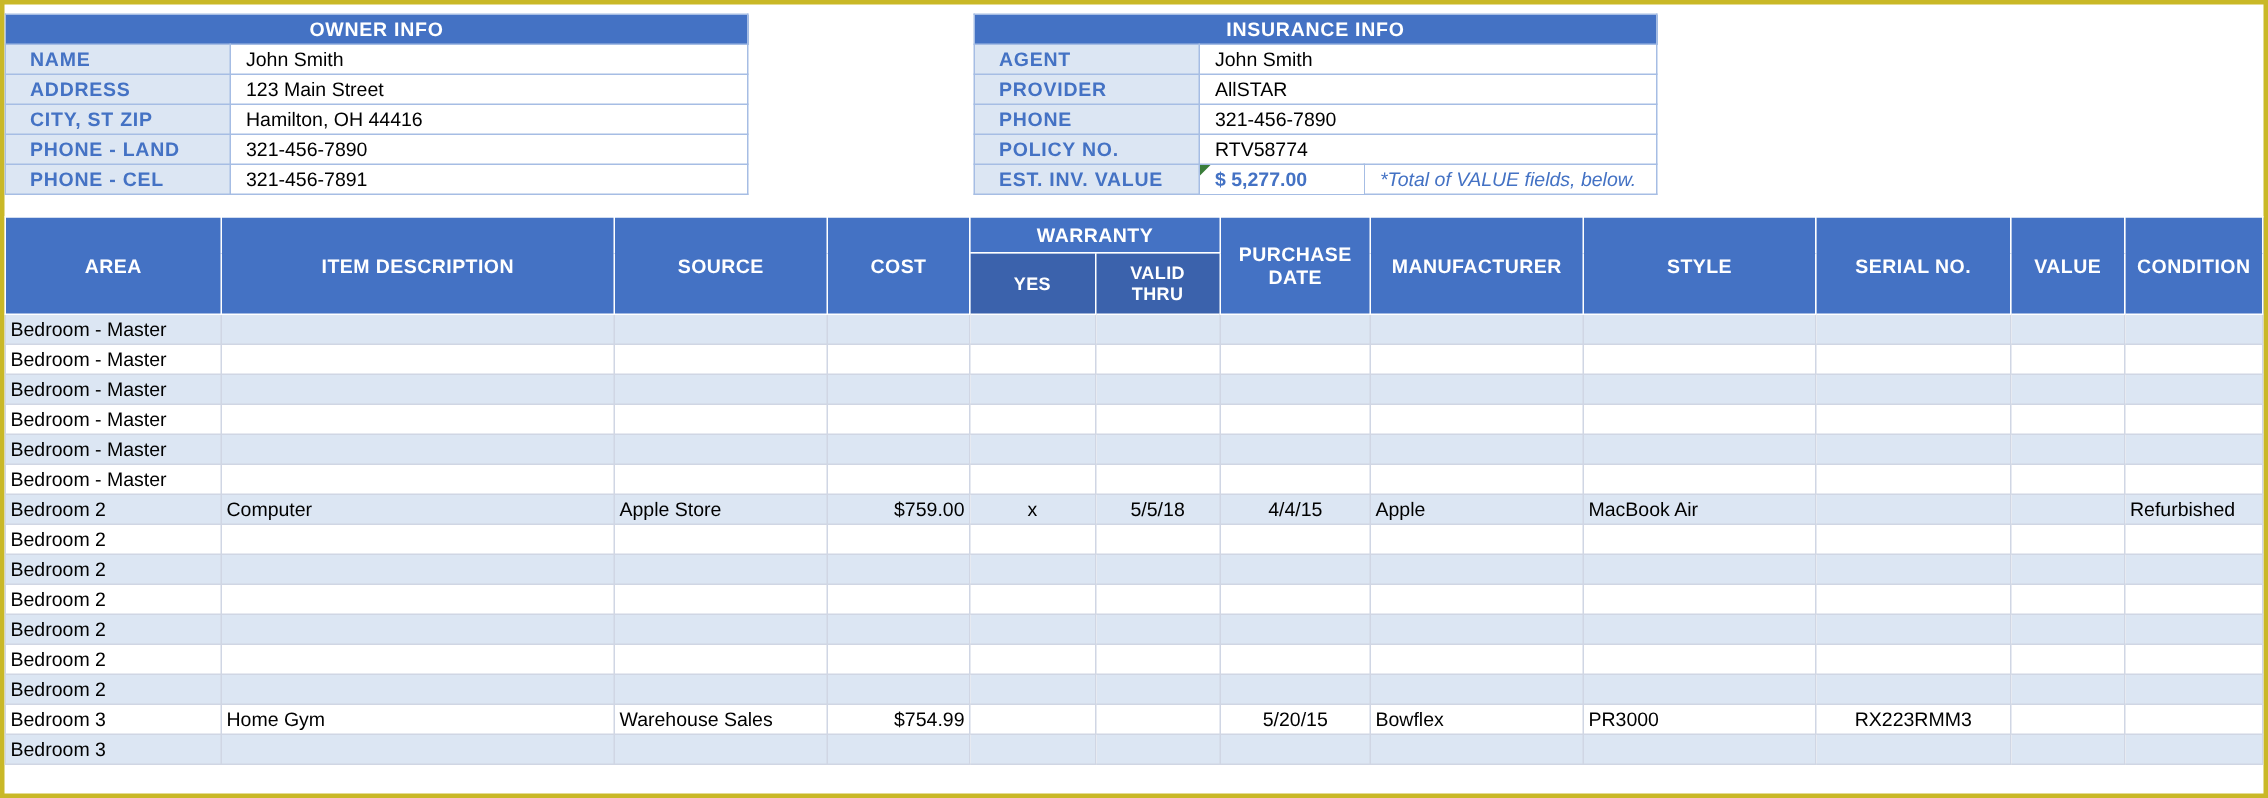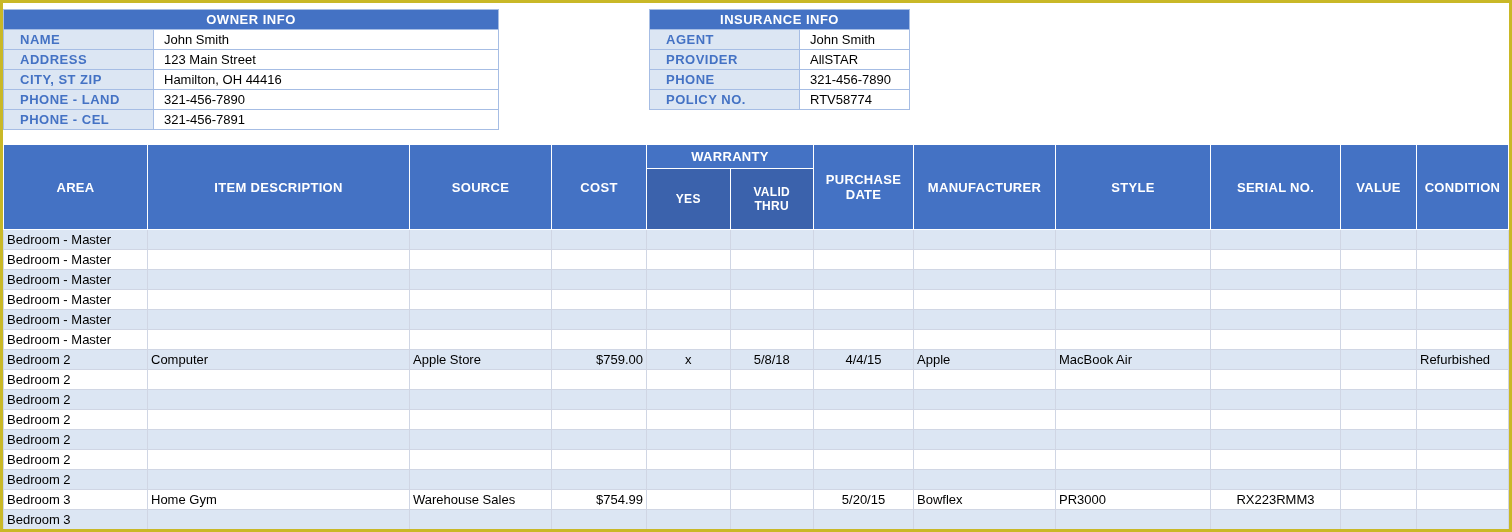--- a/index.html
+++ b/index.html
@@ -94,21 +94,21 @@
     font-weight: bold;
     font-size: 13px;
     text-align: center;
     border: 1px solid #fff;
     padding: 4px 2px;
     letter-spacing: 0.3px;
   }
   .grid th.sub {
     background: #3b62ac;
     font-size: 12px;
-    padding: 16px;
+    padding: 6px;
   }
   .grid td {
     border: 1px solid #d0d6e4;
     height: 20px;
     font-size: 13px;
     padding: 0 3px;
     overflow: hidden;
     white-space: nowrap;
   }
   .grid tbody tr.odd td  { background: #dce6f3; }
@@ -180,20 +180,25 @@
           <td class="info-label">PROVIDER</td>
           <td class="info-val" colspan="2">AllSTAR</td>
         </tr>
         <tr>
           <td class="info-label">PHONE</td>
           <td class="info-val" colspan="2">321-456-7890</td>
         </tr>
         <tr>
           <td class="info-label">POLICY NO.</td>
           <td class="info-val" colspan="2">RTV58774</td>
+        </tr>
+        <tr>
+          <td class="info-label">EST. INV. VALUE</td>
+          <td class="info-val est-val">$       5,277.00</td>
+          <td class="info-val info-note note" style="border-left:1px solid #a6bde4">*Total of VALUE fields, below.</td>
         </tr>
       </tbody>
   </table>
 </div>
 
 <table class="grid">
   <thead>
     <tr class="hdr-top-row">
       <th class="c-area" rowspan="2">AREA</th>
       <th class="c-desc" rowspan="2">ITEM DESCRIPTION</th>
@@ -296,21 +301,21 @@
         <td class="c-ser"></td>
         <td class="c-val"></td>
         <td class="c-cond"></td>
       </tr>
       <tr class="odd">
         <td class="c-area">Bedroom 2</td>
         <td class="c-desc">Computer</td>
         <td class="c-src">Apple Store</td>
         <td class="c-cost">$759.00</td>
         <td class="c-wyes">x</td>
-        <td class="c-wthr">5/8/18</td>
+        <td class="c-wthr">5/5/18</td>
         <td class="c-pdat">4/4/15</td>
         <td class="c-manu">Apple</td>
         <td class="c-styl">MacBook Air</td>
         <td class="c-ser"></td>
         <td class="c-val"></td>
         <td class="c-cond">Refurbished</td>
       </tr>
       <tr class="even">
         <td class="c-area">Bedroom 2</td>
         <td class="c-desc"></td>

